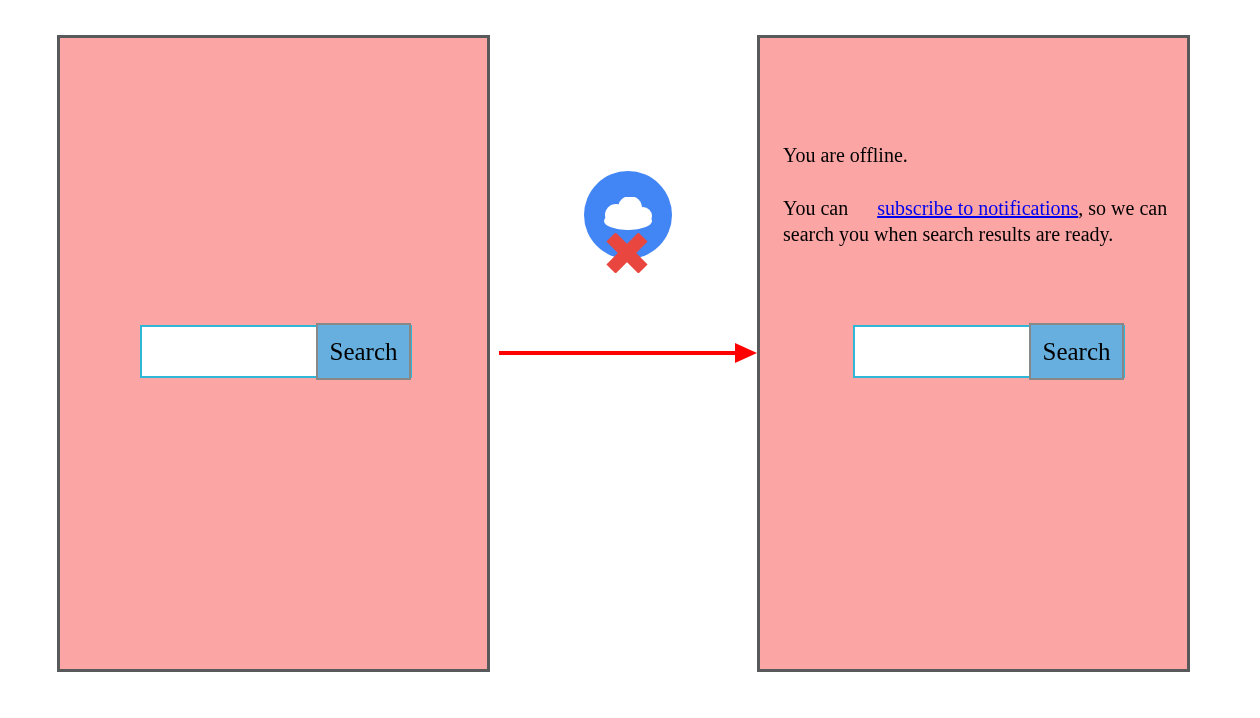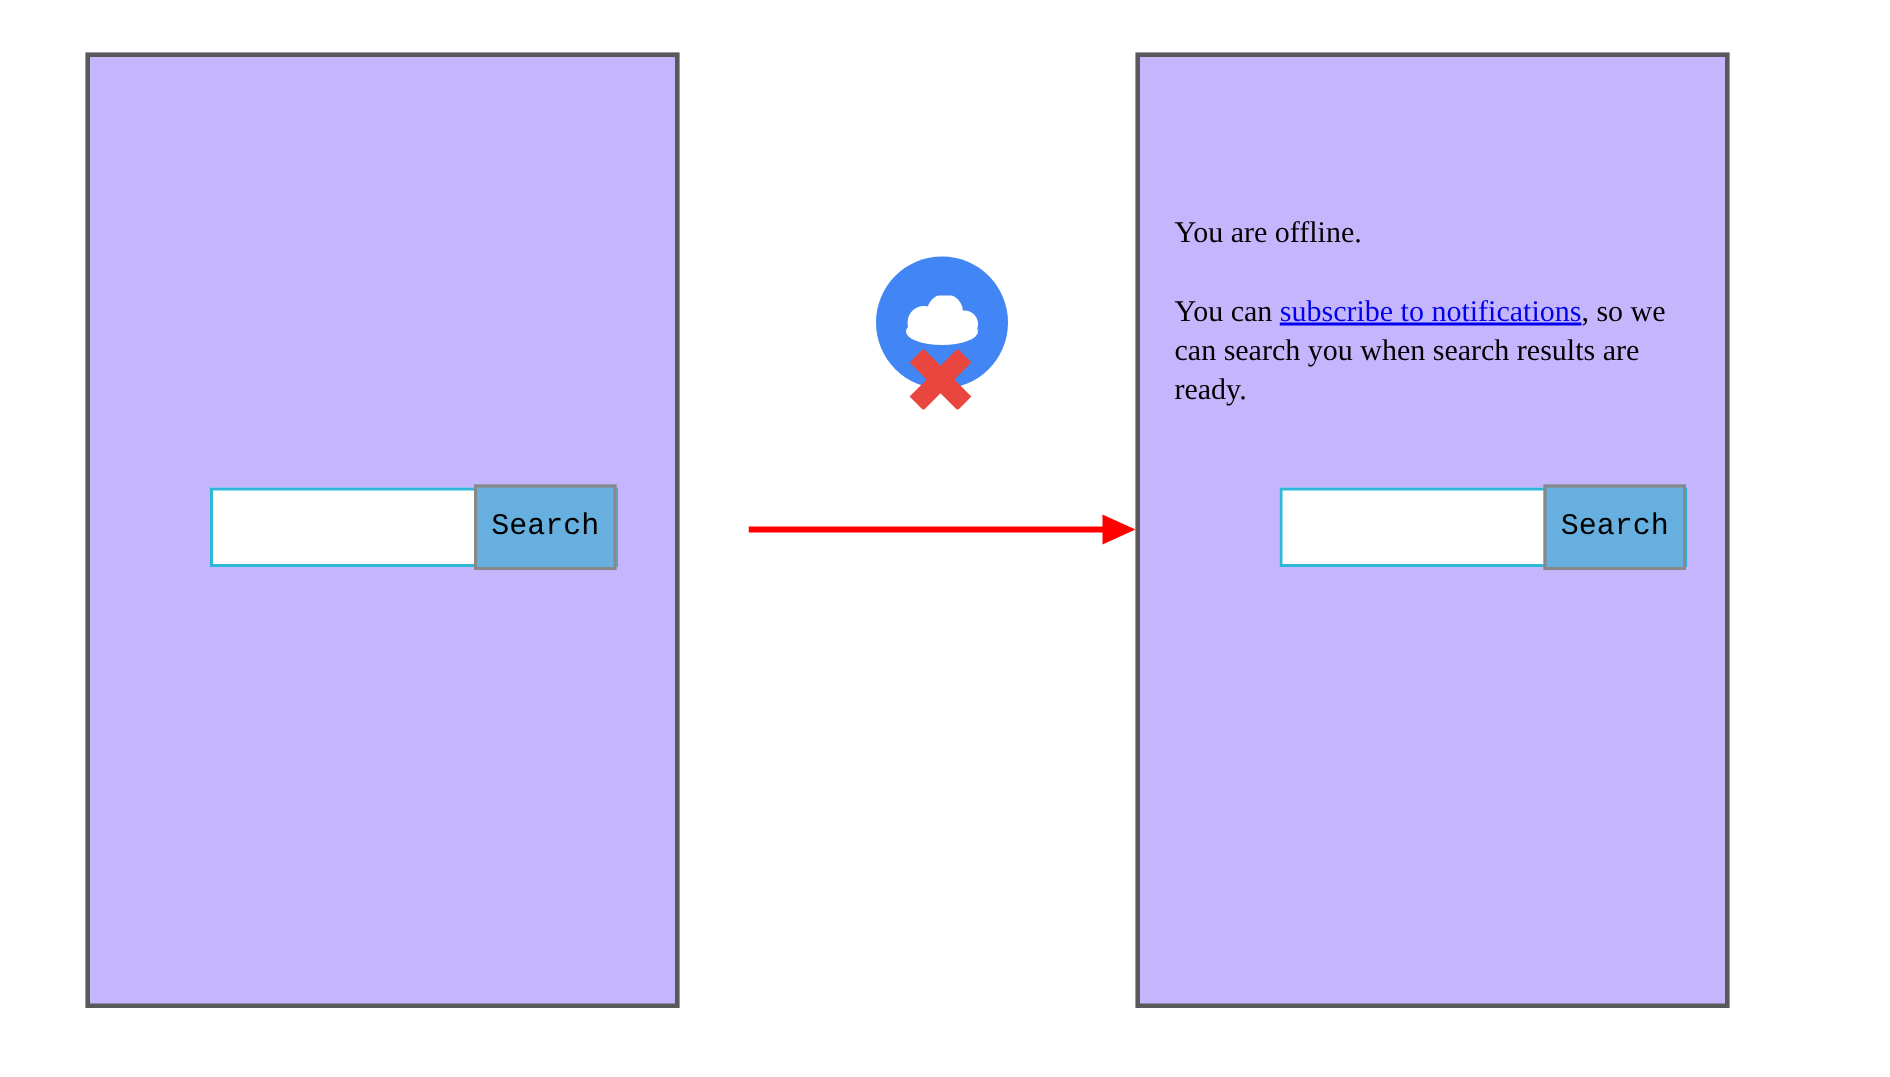--- a/index.html
+++ b/index.html
@@ -12,25 +12,25 @@
     position: relative;
     width: 1260px;
     height: 718px;
     background: #ffffff;
     overflow: hidden;
   }
   
   .frame {
     position: absolute;
     top: 35px;
-    width: 396px;
+    width: 433px;
     height: 637px;
     border: 3px solid #58595b;
     box-sizing: border-box;
-    background: #c4b5fd;
+    background: #fca5a5;
   }
   .frame.left  { left: 57px; }
   .frame.right { left: 757px; }
 
   
   .search-form {
     position: absolute;
     width: 272px;
     height: 53px;
     top: 287px;
@@ -52,22 +52,22 @@
   }
   .search-btn {
     position: absolute;
     right: 1px;
     top: -2px;
     width: 95px;
     height: 57px;
     box-sizing: border-box;
     background: #66afde;
     border: 2px solid #888888;
-    font-family: Liberation Mono, monospace;
-    font-size: 20px;
+    font-family: Liberation Serif, serif;
+    font-size: 25px;
     color: #000000;
     cursor: pointer;
   }
 
   
   .offline-text {
     position: absolute;
     left: 23px;
     right: 18px;
     top: 104px;
@@ -75,20 +75,21 @@
     font-size: 20px;
     line-height: 1.3;
     color: #000000;
   }
   .offline-text p { margin: 0; }
   .offline-text p.second { margin-top: 27px; }
   .offline-text a {
     color: #0000ee;
     text-decoration: underline;
     cursor: pointer;
+    margin-left: 24px;
   }
 
   
   .flow-arrow {
     position: absolute;
     left: 499px;
     top: 341px;
     width: 259px;
     height: 24px;
   }

